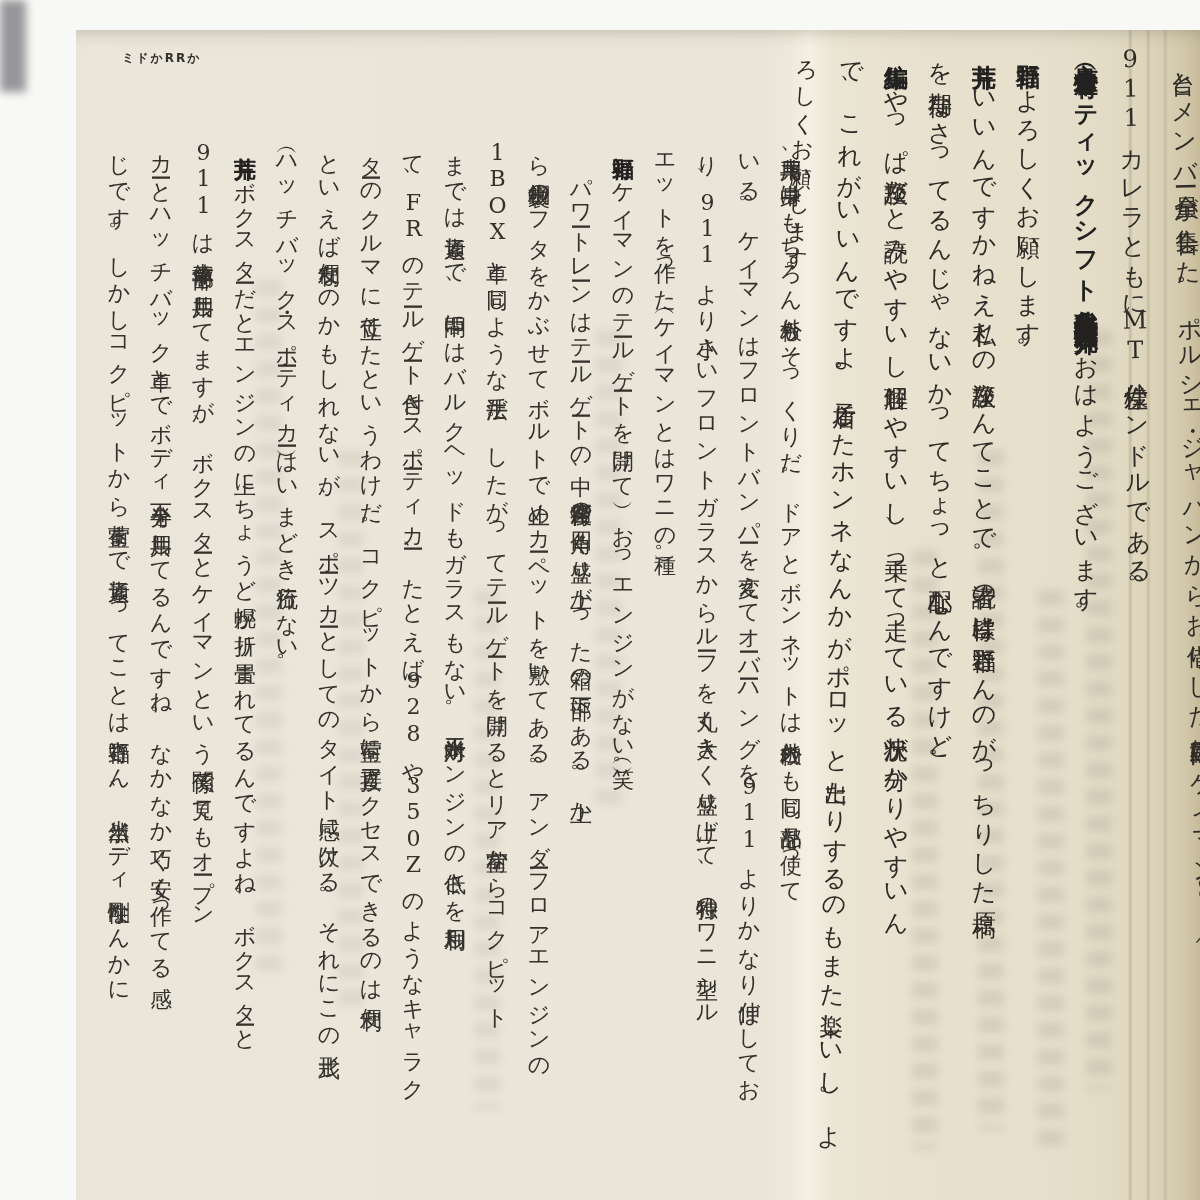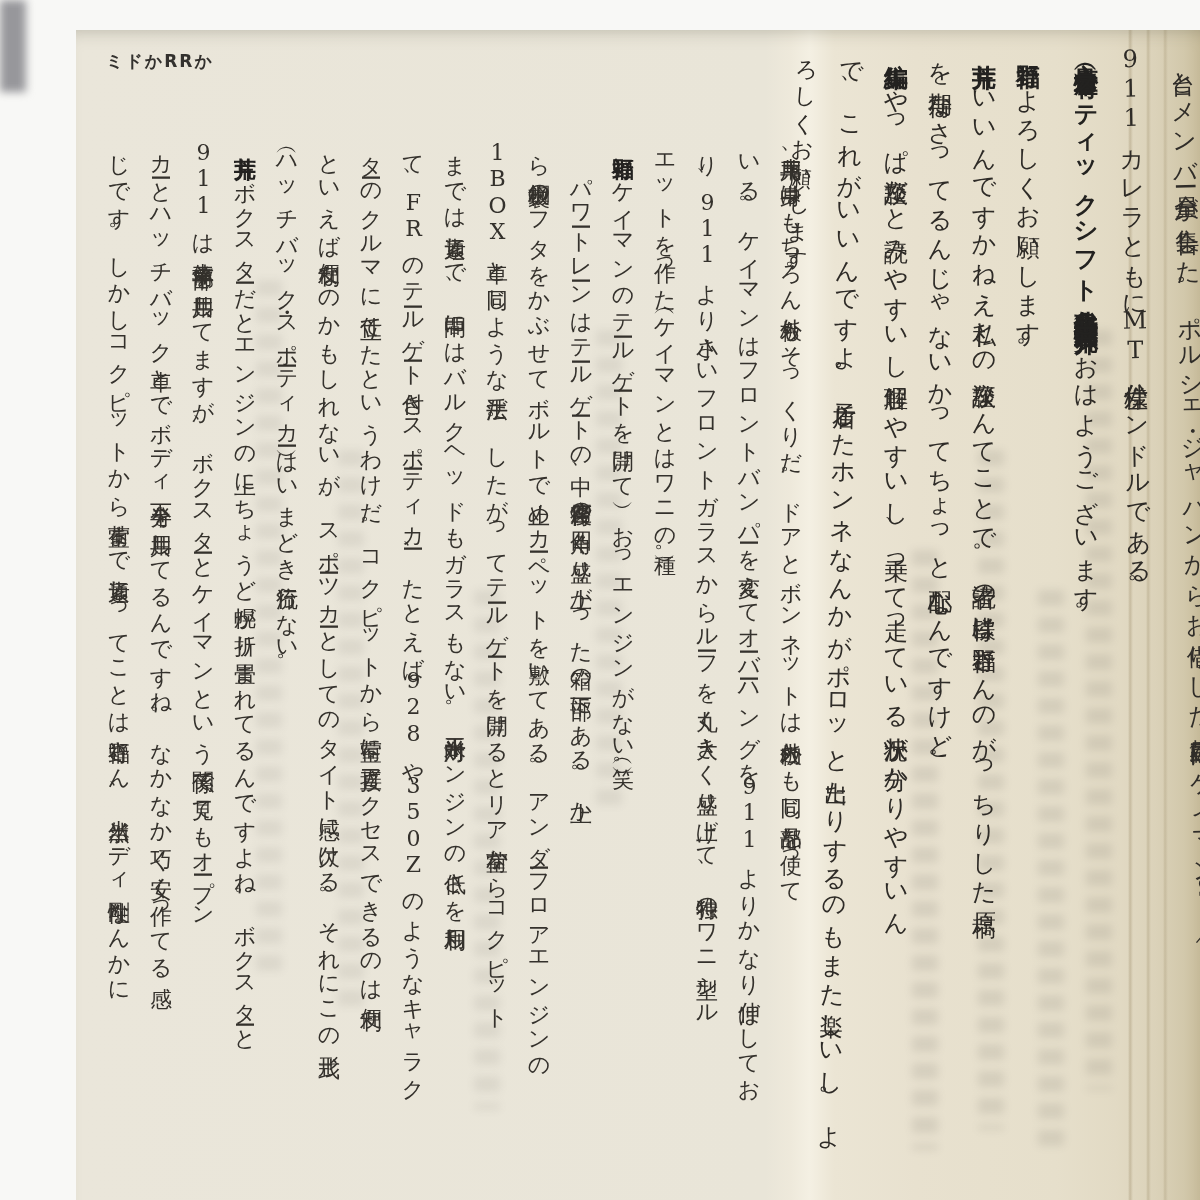--- a/index.html
+++ b/index.html
@@ -21,23 +21,23 @@
         rgba(130,110,70,0) 1070px, rgba(130,110,70,.24) 1072px,
         rgba(130,110,70,0) 1075px, rgba(130,110,70,0) 1087px,
         rgba(130,110,70,.20) 1089px, rgba(130,110,70,0) 1092px),
       linear-gradient(90deg,
         #eae6da 0px, #e9e5d8 690px, #eee9db 714px, #f4f0e3 734px,
         #ebe5d4 758px, #e8e1cf 840px, #e6dfcb 980px, #e2dac4 1040px,
         #dbd2b9 1080px, #d2c8ab 1108px, #c8bc9b 1124px);
     box-shadow: inset 0 14px 18px -14px rgba(90,85,70,.35);
   }
   .running-head {
-    position:absolute; left:30px; top:20px;
+    position:absolute; left:46px; top:20px;
     font-family:"DejaVu Sans","Liberation Sans",sans-serif;
-    font-weight:bold; font-size:17px; letter-spacing:2px; color:#33312e;
+    font-weight:bold; font-size:12px; letter-spacing:2px; color:#33312e;
   }
   .vtext {
     writing-mode:vertical-rl; text-orientation:upright;
   }
   .right-block {
     position:absolute; top:15px; left:712px; width:364px; height:1128px;
     font-size:24px; letter-spacing:1.5px; line-height:44px; color:#2e2b27;
   }
   .left-block {
     position:absolute; top:110px; left:22px; width:714px; height:1028px;

